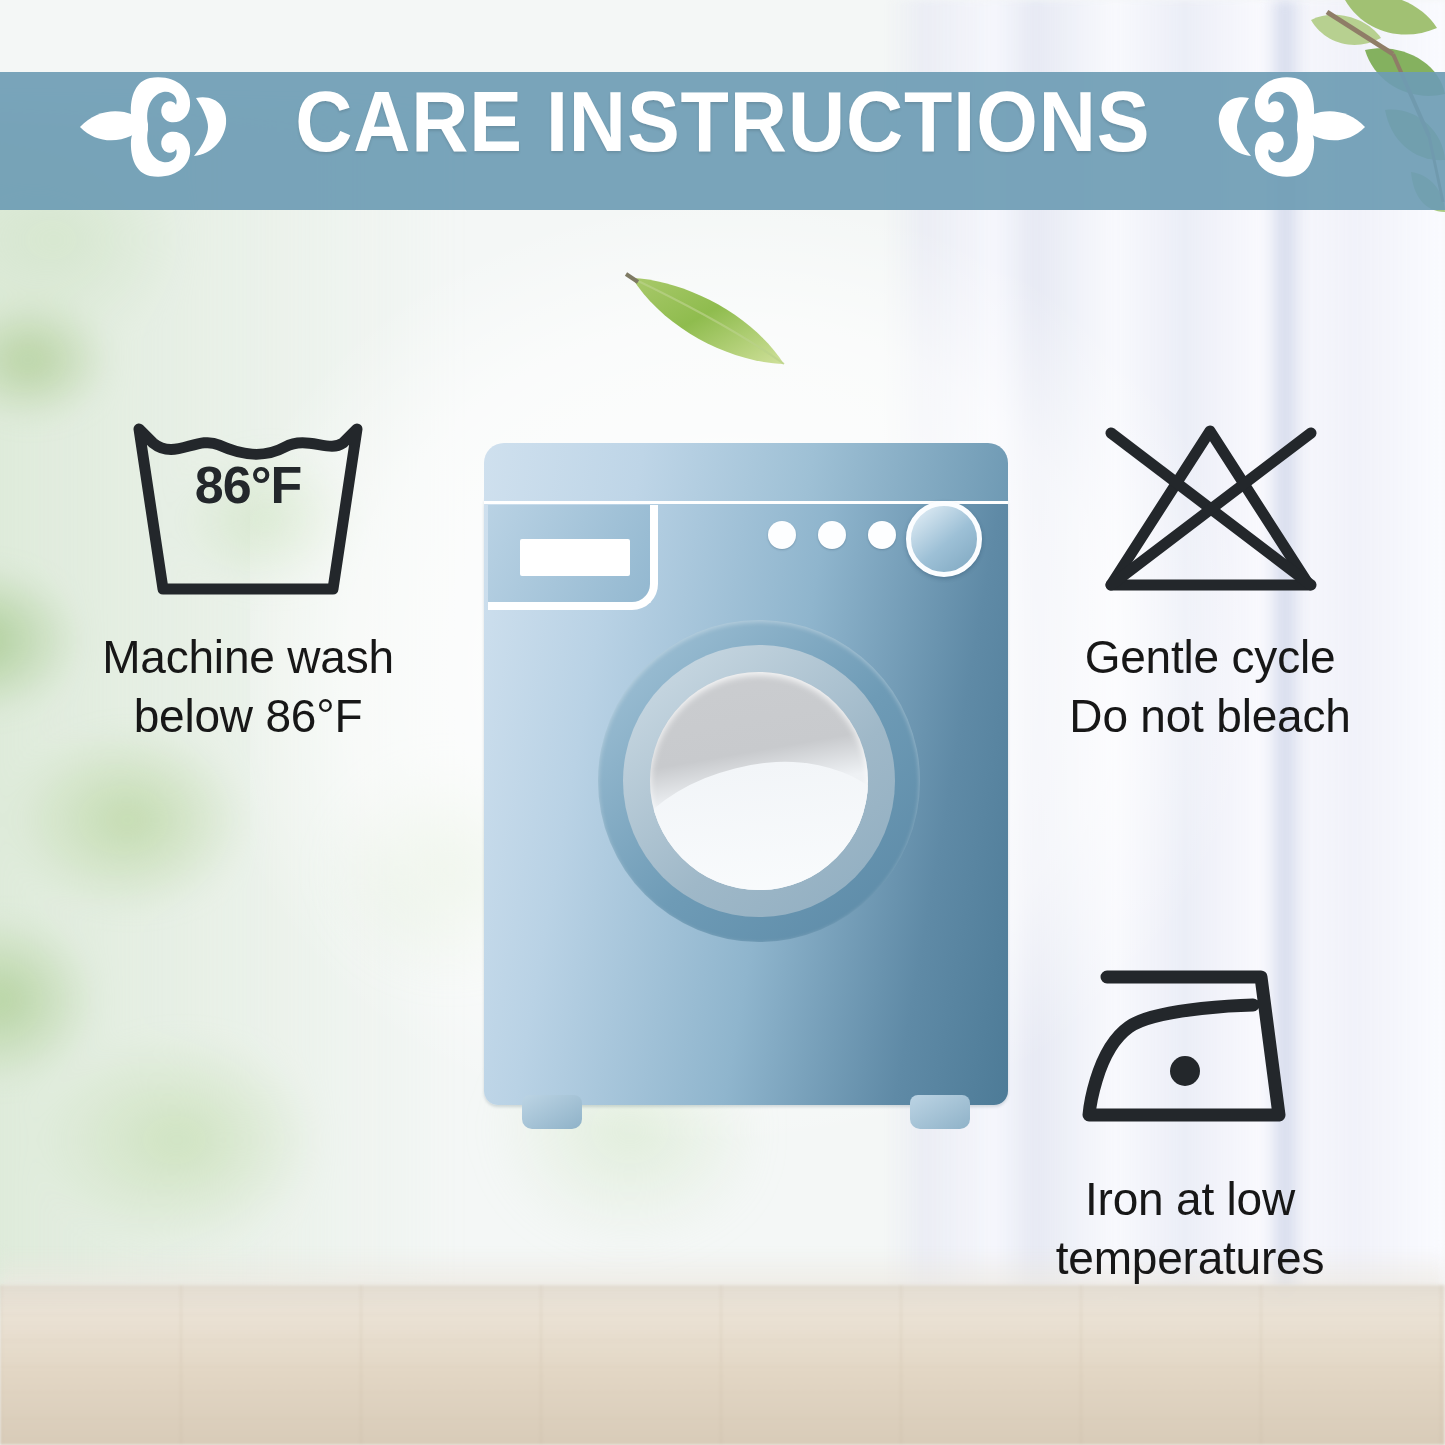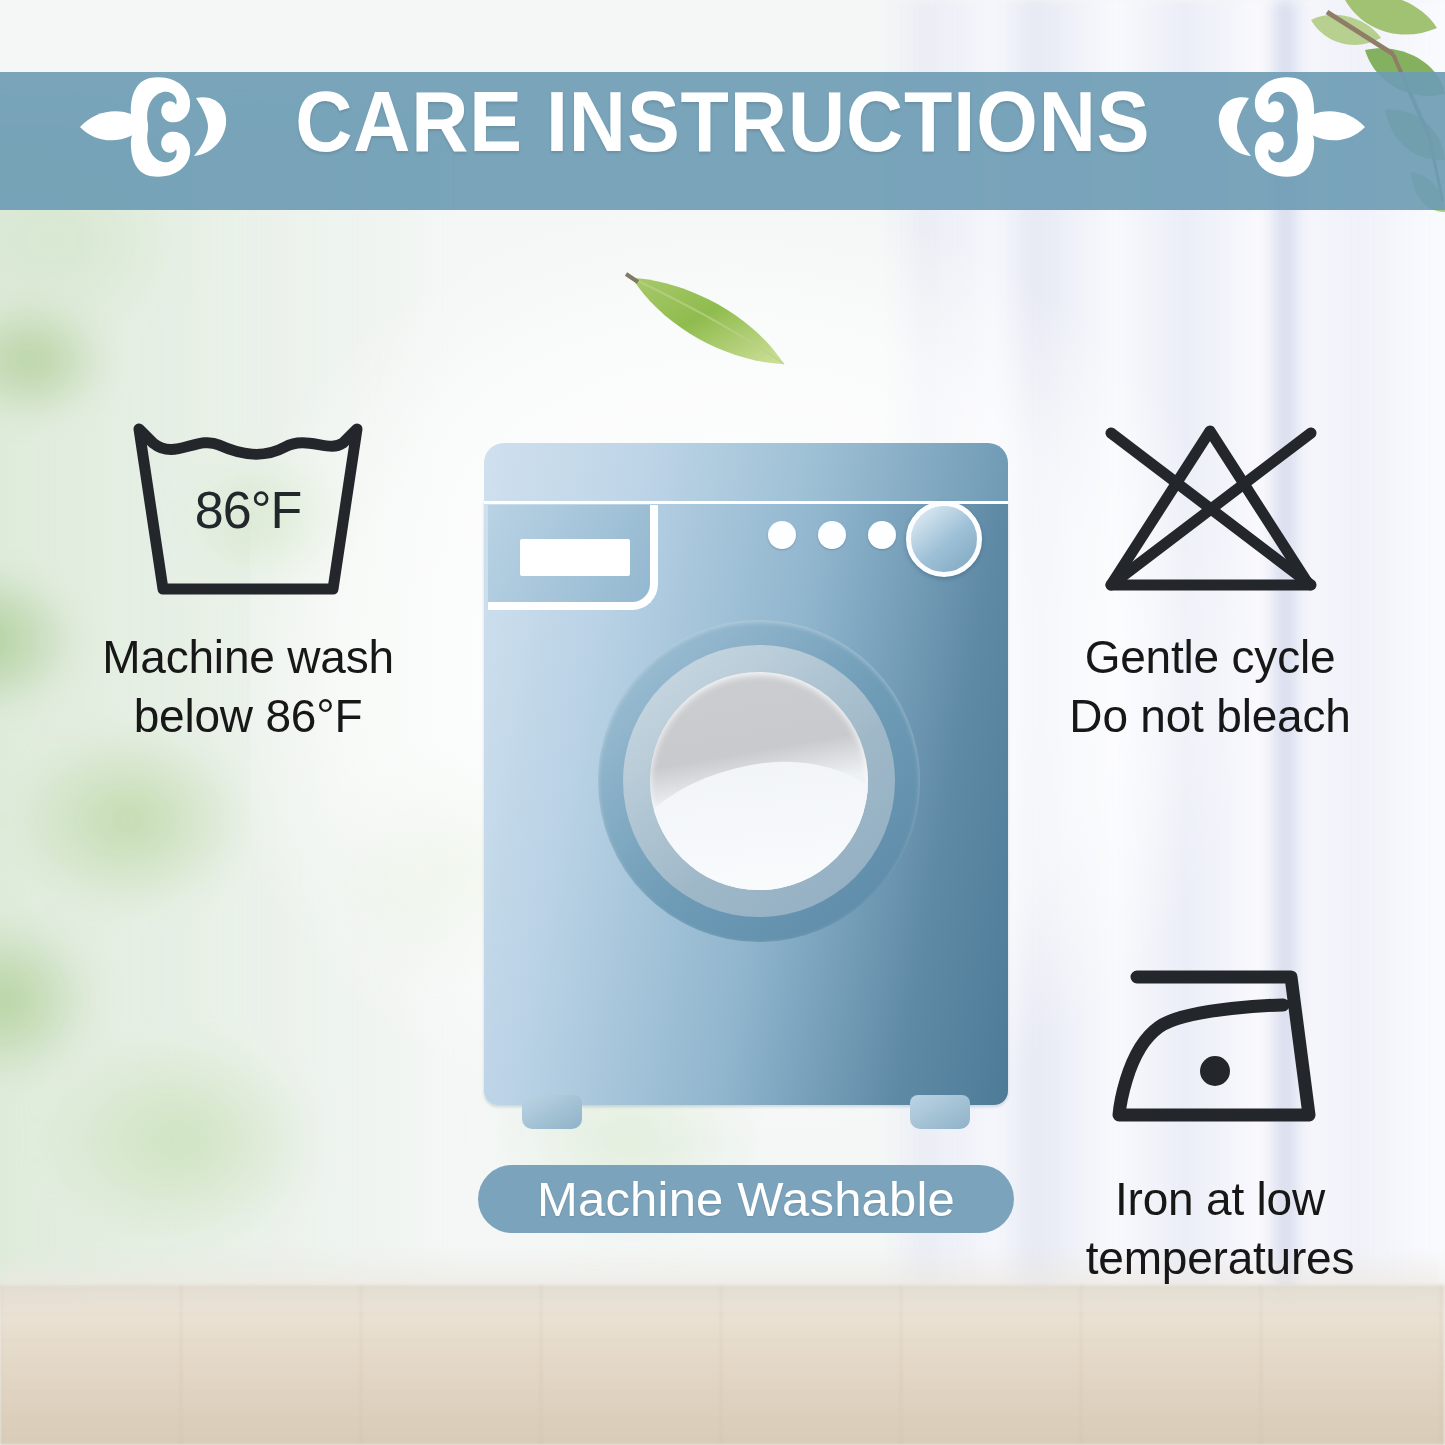--- a/index.html
+++ b/index.html
@@ -103,25 +103,25 @@
   
   .care{position:absolute;text-align:center;width:420px;}
   .care .icon-wrap{height:200px;display:flex;align-items:center;justify-content:center;}
   .care .label{
     color:#171717;font-size:46px;line-height:1.28;font-weight:400;
     letter-spacing:-.2px;white-space:pre-line;margin-top:20px;
   }
   #care-wash{left:38px;top:408px;}
   #care-bleach{left:1000px;top:408px;}
   #care-dry{left:28px;top:950px;}
-  #care-iron{left:1010px;top:950px;}
+  #care-iron{left:980px;top:950px;}
 
   .tub-temp{
-    position:absolute;left:0;right:0;top:72px;text-align:center;
-    font-size:52px;font-weight:400;color:#23272b;letter-spacing:-1px;
+    position:absolute;left:0;right:0;top:47px;text-align:center;
+    font-size:52px;font-weight:700;color:#23272b;letter-spacing:-1px;
   }
 
   
   .machine{position:absolute;left:478px;top:443px;width:536px;height:672px;}
   .m-body{
     position:absolute;left:6px;top:44px;width:524px;height:618px;
     border-radius:18px 18px 14px 14px;
     background:linear-gradient(100deg,#cfe0ee 0%,#b9d2e5 22%,#8fb5cd 55%,#5f8aa6 82%,#4d7b97 100%);
     box-shadow:0 2px 3px rgba(40,70,90,.18);
   }
@@ -304,17 +304,14 @@
       <div class="m-door-ring">
         <div class="m-door-glass">
           <div class="m-door-swoosh"></div>
         </div>
       </div>
     </div>
     <div class="m-foot l"></div>
     <div class="m-foot r"></div>
   </div>
 
-  <div class="badge">
-    <span class="badge-text">Machine Washable</span>
-  </div>
 
 </div>
 
 </body></html>

